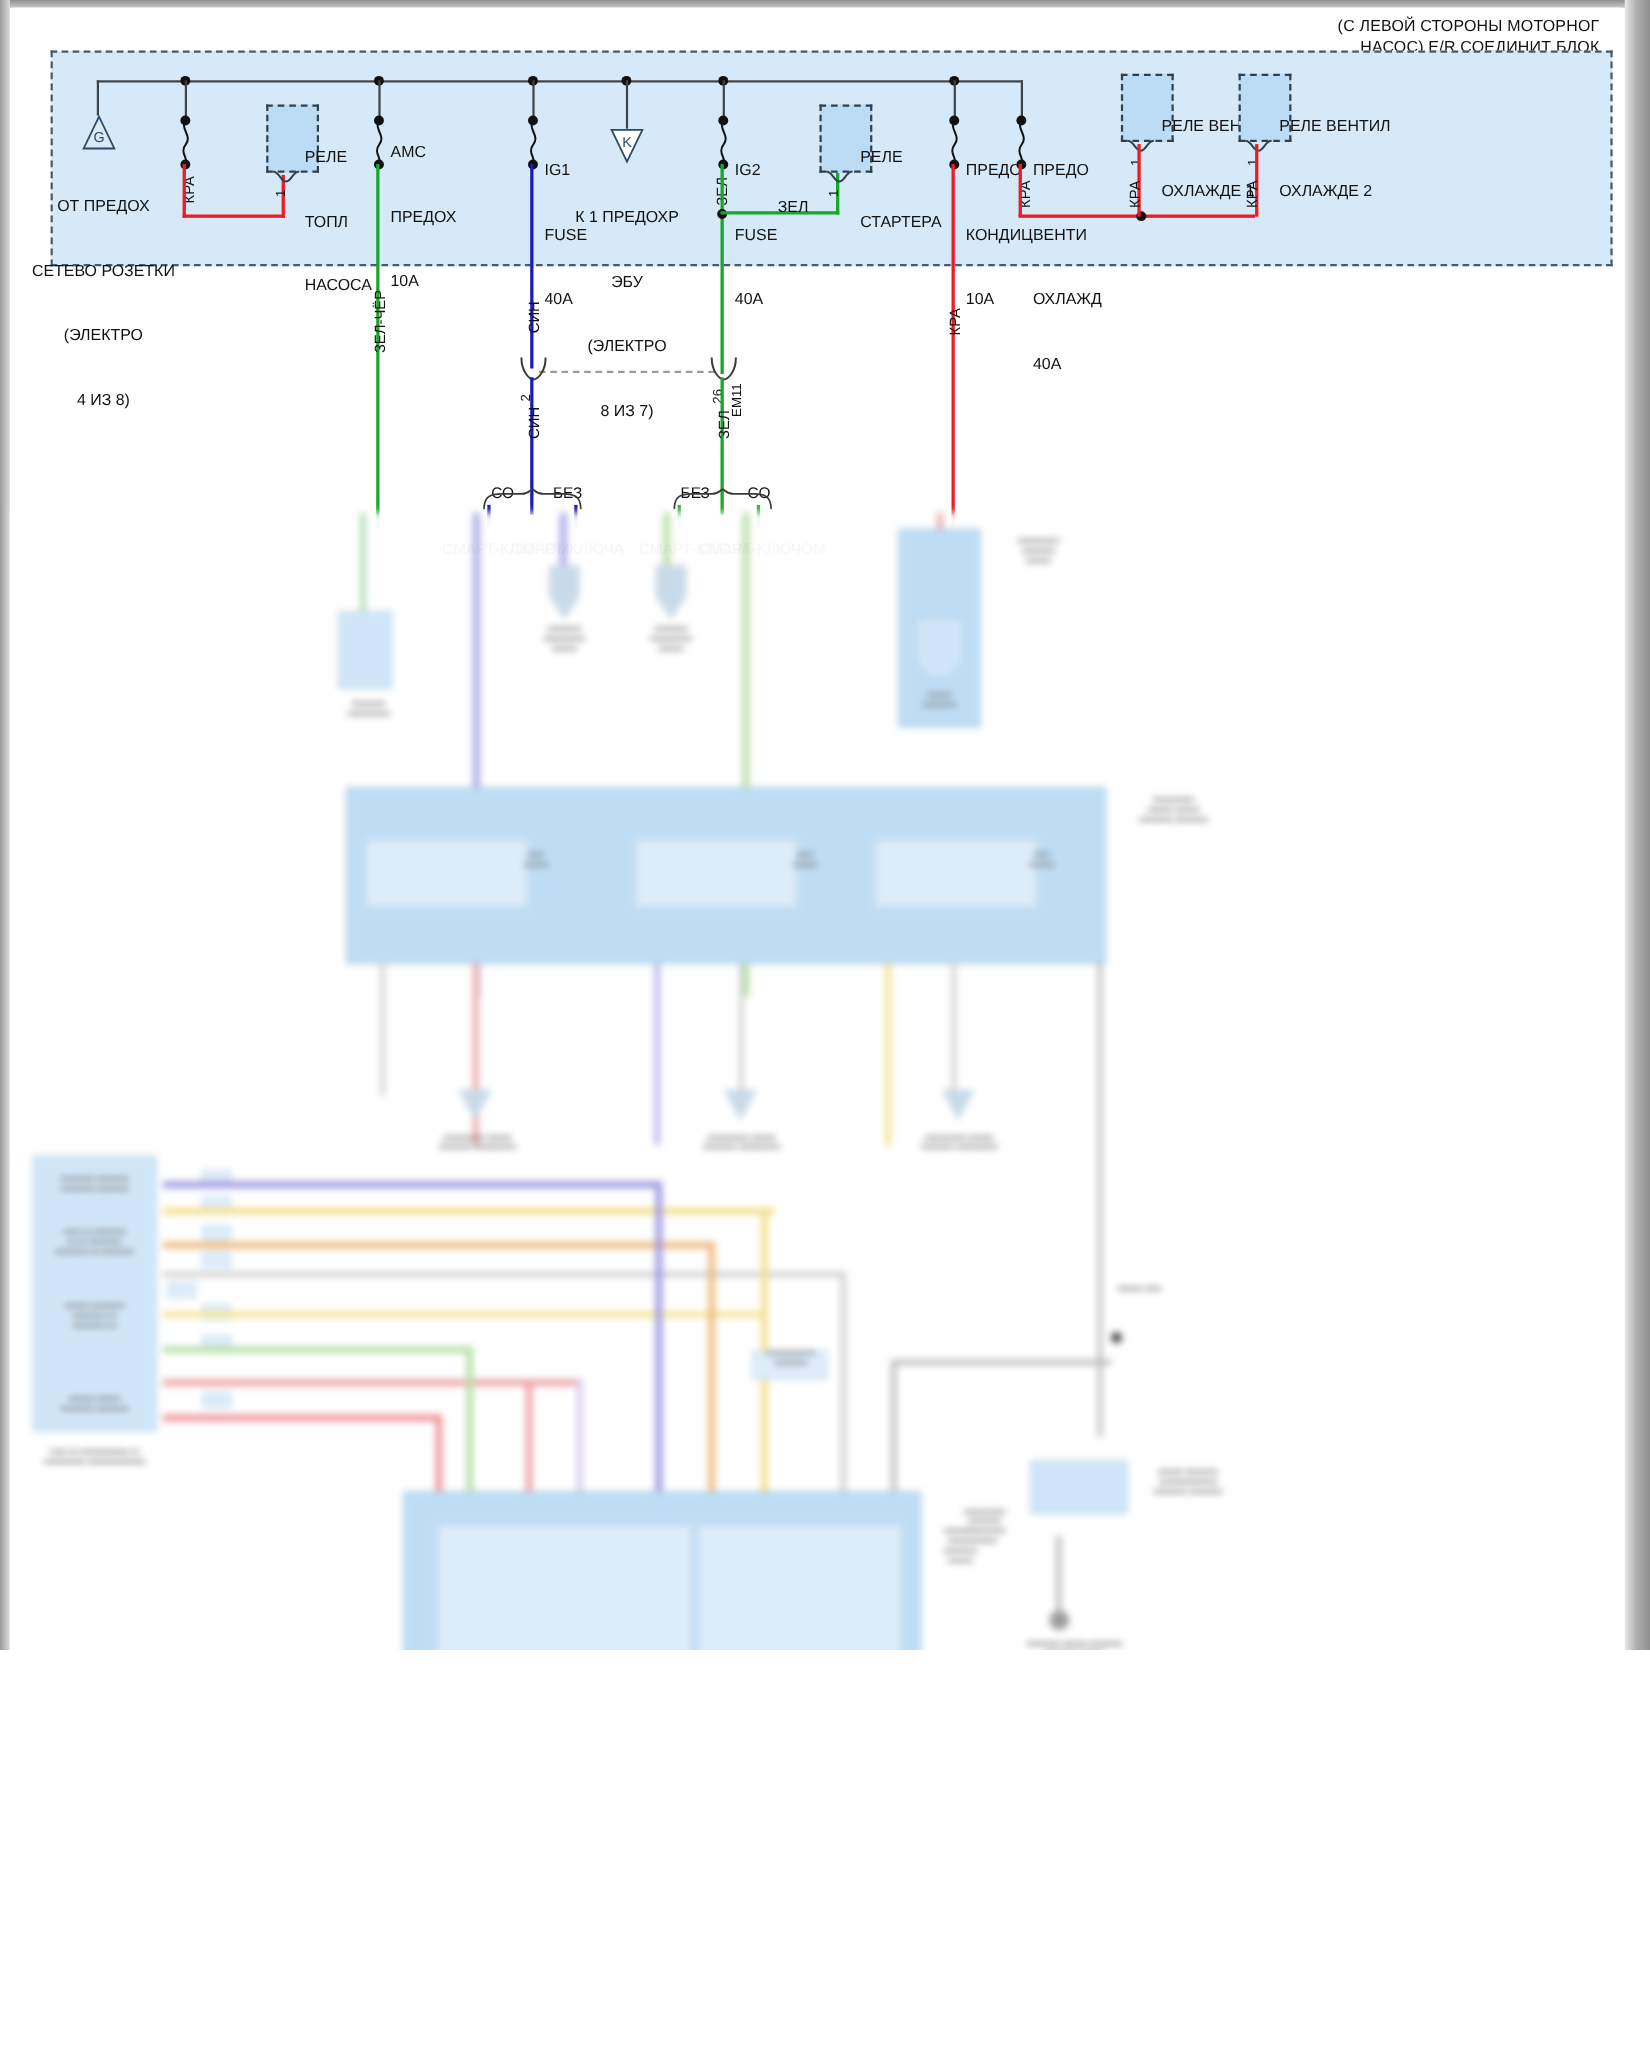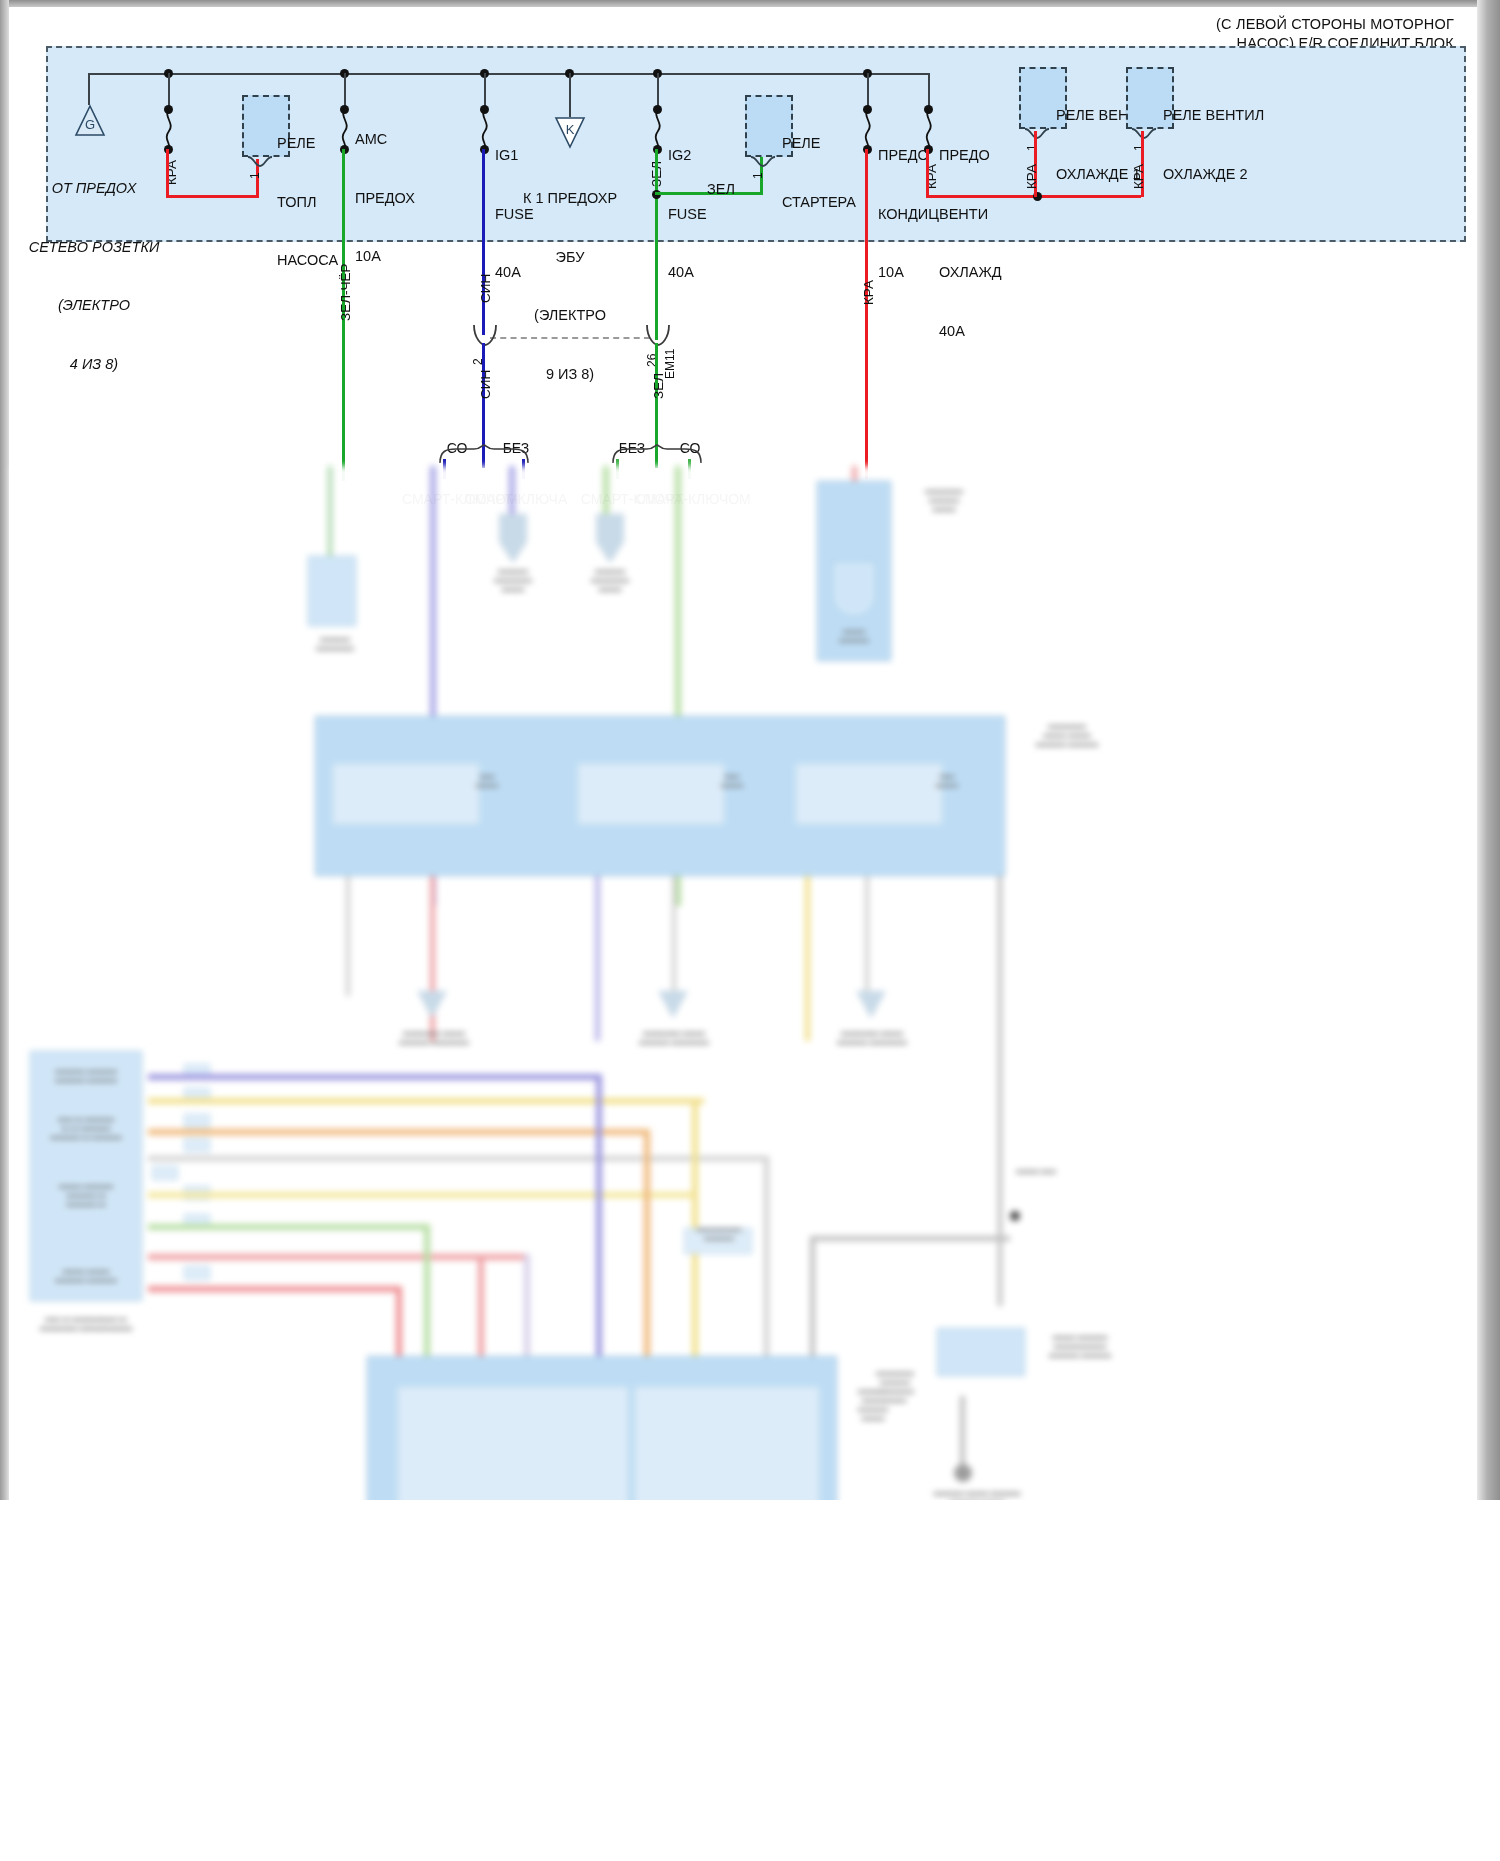--- a/index.html
+++ b/index.html
@@ -119,21 +119,21 @@
     <div class="bus" style="left:76px;top:66px;width:840px;height:2px;"></div>
     <div class="bus" style="left:916px;top:66px;width:2px;height:2px;"></div>
 
     <div class="bus" style="left:76px;top:66px;width:2px;height:32px;"></div>
     <div class="tri" style="left:62px;top:97px;">
       <svg width="32" height="34" viewBox="0 0 32 34">
         <polygon points="16,2 30,31 2,31" fill="#d9e9f6" stroke="#2b4a66" stroke-width="1.6"></polygon>
         <text x="16" y="25" font-size="13" text-anchor="middle" fill="#2b4a66" font-family="Liberation Sans, sans-serif">G</text>
       </svg>
     </div>
-    <div class="lbl c" style="left:-6px;top:133px;width:176px;line-height:19.5px;font-style:italic;">
+    <div class="lbl c" style="left:-6px;top:133px;width:176px;line-height:19.5px;">
       <div>ОТ ПРЕДОХ</div>
       <div>СЕТЕВО РОЗЕТКИ</div>
       <div>(ЭЛЕКТРО</div>
       <div>4 ИЗ 8)</div>
     </div>
 
     <div class="node" style="left:152px;top:62px;"></div>
     <div class="bus" style="left:156px;top:66px;width:2px;height:36px;"></div>
     <div class="node" style="left:152px;top:98px;"></div>
     <div class="fuse" style="left:149px;top:102px;">
@@ -201,21 +201,21 @@
     <div class="tri" style="left:542px;top:108px;">
       <svg width="32" height="34" viewBox="0 0 32 34">
         <polygon points="16,32 30,3 2,3" fill="#fff" stroke="#2b4a66" stroke-width="1.6"></polygon>
         <text x="16" y="19" font-size="13" text-anchor="middle" fill="#2b4a66" font-family="Liberation Sans, sans-serif">K</text>
       </svg>
     </div>
     <div class="lbl c" style="left:478px;top:143px;width:160px;line-height:19.5px;">
       <div>К 1 ПРЕДОХР</div>
       <div>ЭБУ</div>
       <div>(ЭЛЕКТРО</div>
-      <div>9 ИЗ 8)</div>
+      <div>8 ИЗ 7)</div>
     </div>
 
     <div class="node" style="left:641px;top:62px;"></div>
     <div class="bus" style="left:645px;top:66px;width:2px;height:36px;"></div>
     <div class="node" style="left:641px;top:98px;"></div>
     <div class="fuse" style="left:638px;top:102px;">
       <svg width="18" height="40" viewBox="0 0 18 40">
         <path d="M8,0 C2,8 14,14 8,22 C2,30 10,34 8,40" fill="none" stroke="#111" stroke-width="1.8"></path>
       </svg>
     </div>

